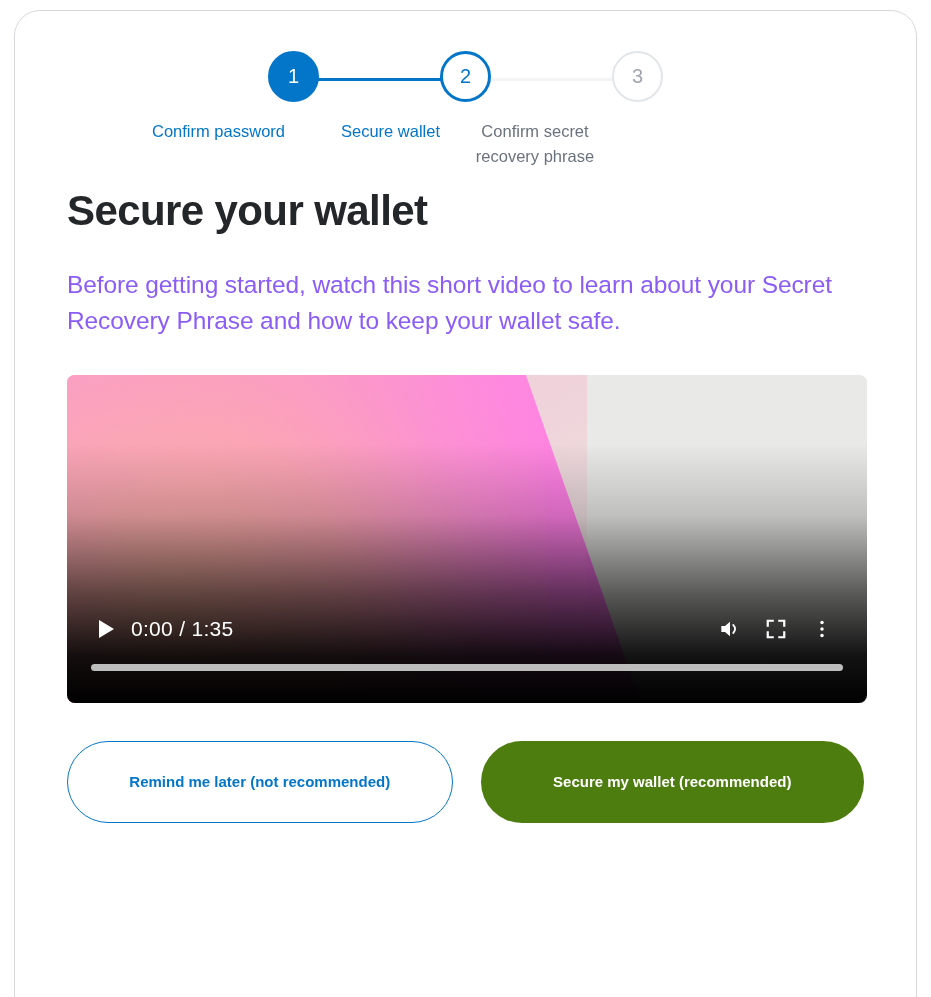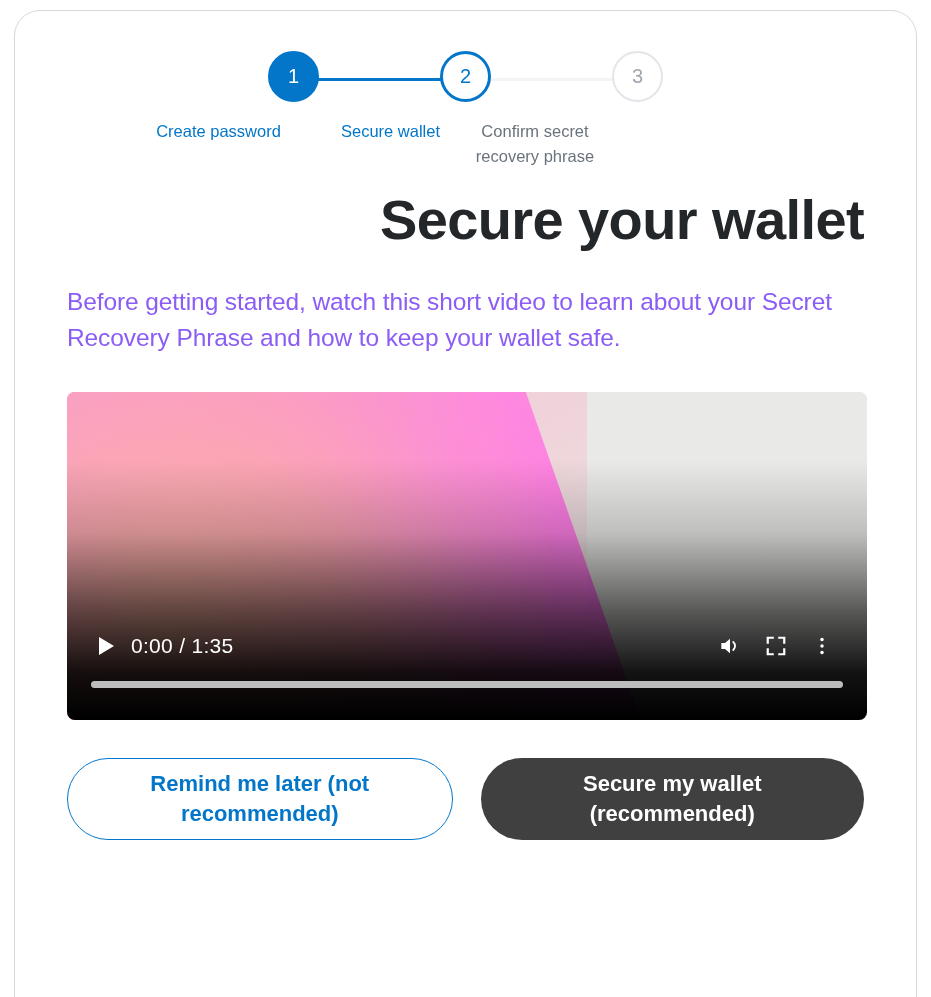--- a/index.html
+++ b/index.html
@@ -79,22 +79,22 @@
     font-size: 16.5px;
     line-height: 25px;
   }
   .step-label.l1 { left: -67px; width: 200px; color: #0376c9; }
   .step-label.l2 { left: 105px; width: 200px; color: #0376c9; }
   .step-label.l3 { left: 272px; width: 155px; color: #6a737d; }
 
   
   .page-title {
     margin-top: 32px;
-    text-align: right;
-    font-size: 56px;
+    text-align: left;
+    font-size: 42px;
     font-weight: bold;
     letter-spacing: -0.6px;
     color: #24272a;
   }
 
   .page-desc {
     margin-top: 32px;
     font-size: 24.5px;
     line-height: 36px;
     color: #8b5cf6;
@@ -220,58 +220,58 @@
   
   .actions {
     margin-top: 38px;
     display: flex;
     gap: 28px;
   }
   .btn {
     flex: 1;
     height: 82px;
     border-radius: 41px;
-    font-size: 22px;
+    font-size: 15px;
     font-weight: bold;
     line-height: 30px;
     display: flex;
     align-items: center;
     justify-content: center;
     text-align: center;
     padding: 0 30px;
     cursor: pointer;
     border: none;
     font-family: "Liberation Sans", sans-serif;
   }
   .btn-secondary {
     background: #ffffff;
     color: #0376c9;
     border: 1.5px solid #0376c9;
   }
   .btn-primary {
-    background: #404040;
+    background: #4d7c0f;
     color: #ffffff;
   }
 </style>
 </head>
 <body>
 
 <div class="card">
   <div class="card-inner">
 
     <div class="stepper">
       <div class="stepper-track">
         <div class="step-line line-1"></div>
         <div class="step-line line-2"></div>
         <div class="step-node n1">1</div>
         <div class="step-node n2">2</div>
         <div class="step-node n3">3</div>
       </div>
       <div class="step-labels">
-        <div class="step-label l1">Create password</div>
+        <div class="step-label l1">Confirm password</div>
         <div class="step-label l3">Confirm secret recovery phrase</div>
         <div class="step-label l2">Secure wallet</div>
       </div>
     </div>
 
     <div class="page-title">Secure your wallet</div>
 
     <div class="page-desc">Before getting started, watch this short video to learn about your Secret Recovery Phrase and how to keep your wallet safe.</div>
 
     <div class="video">

